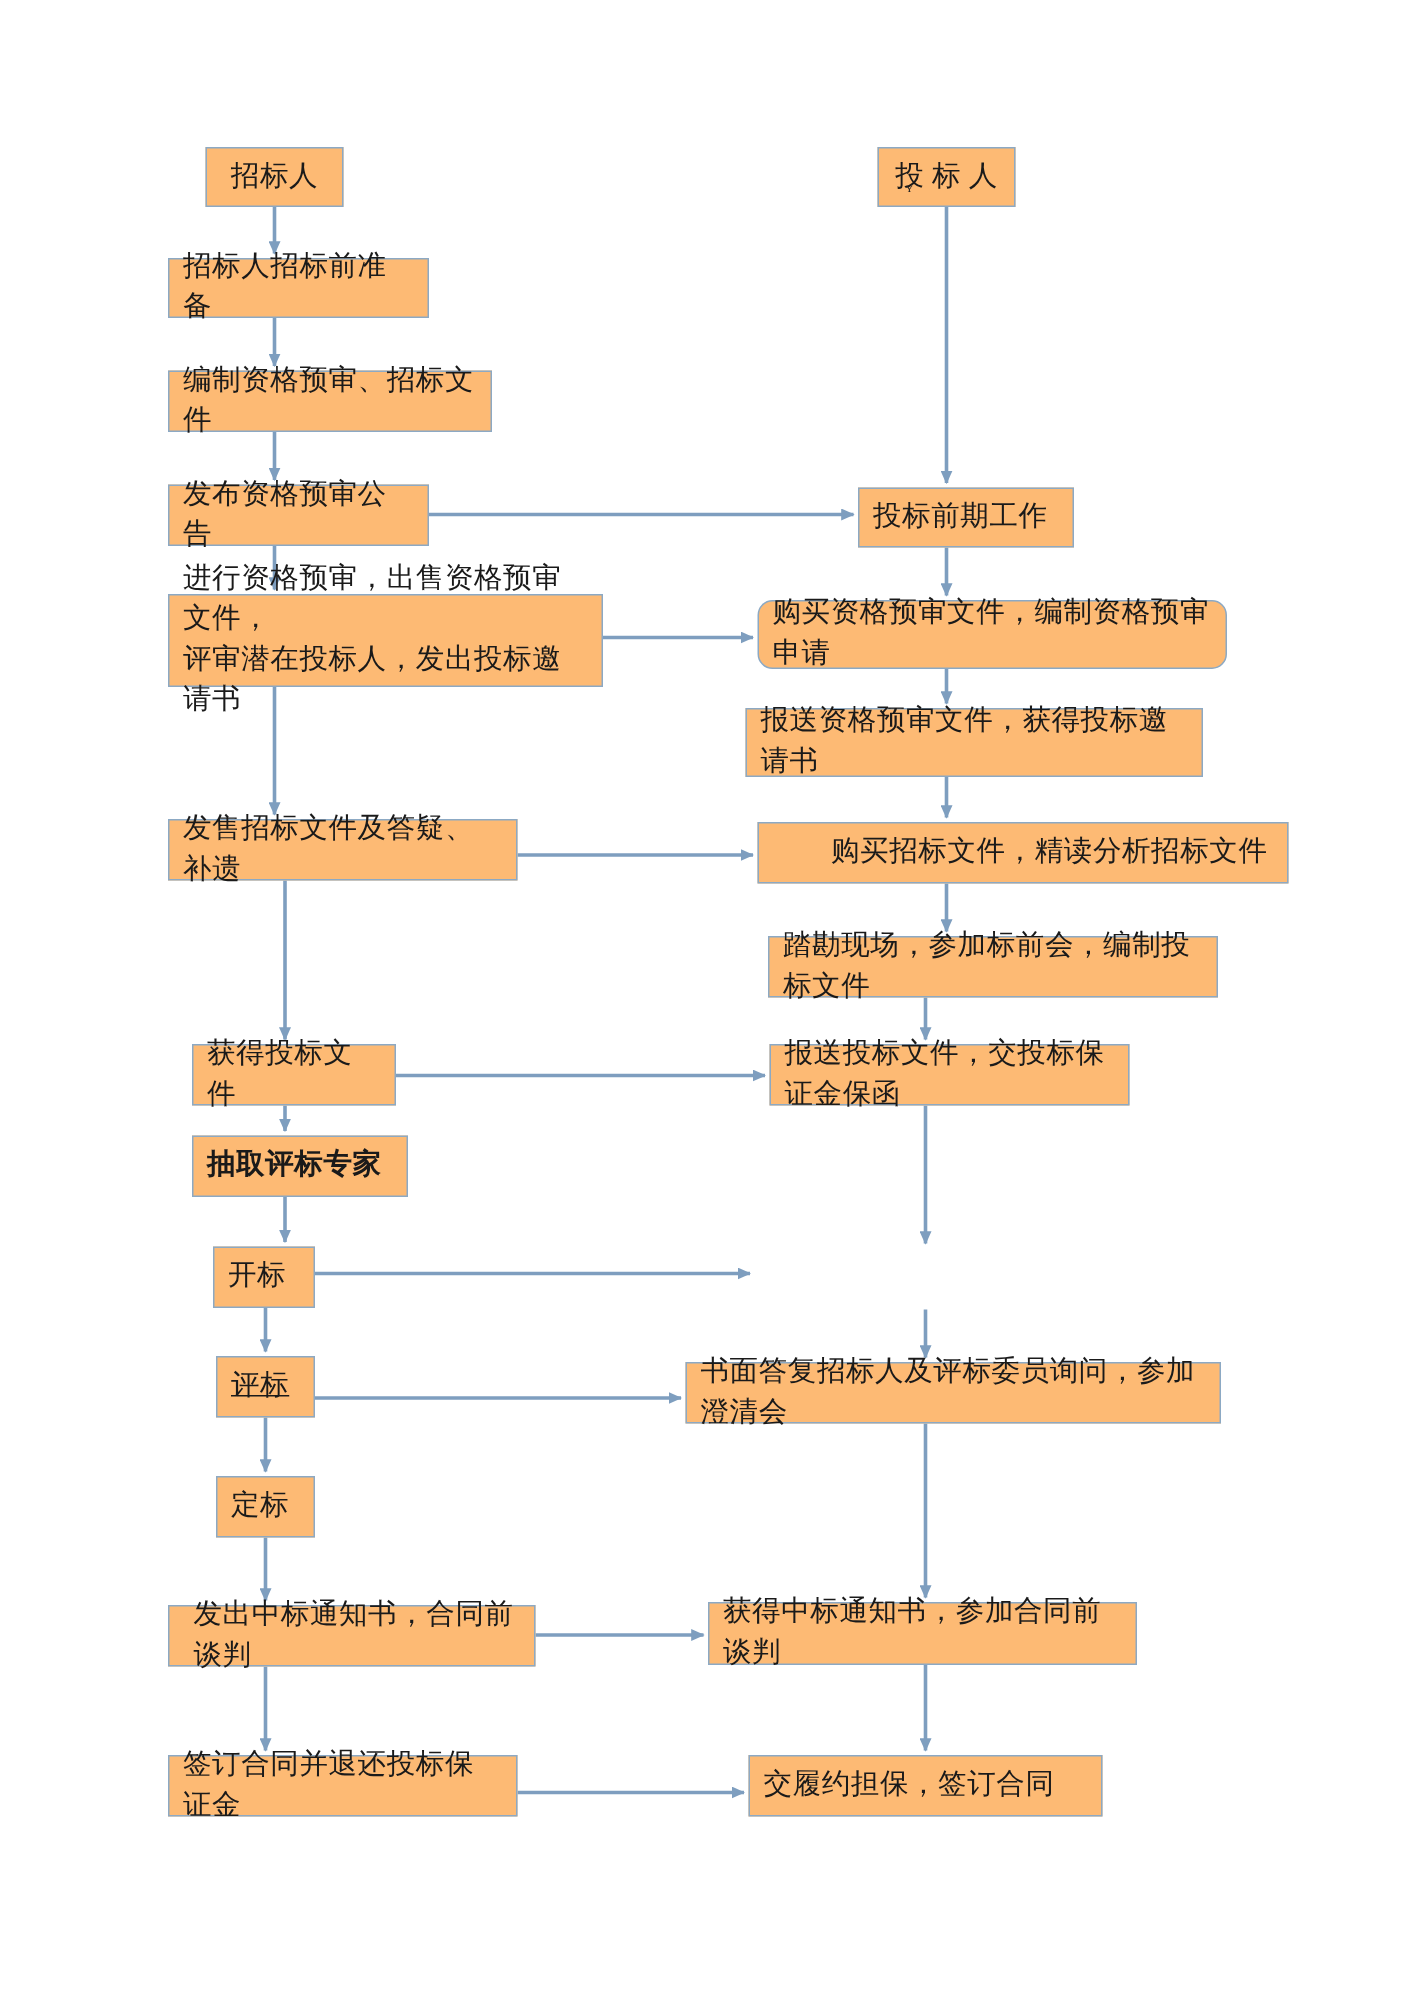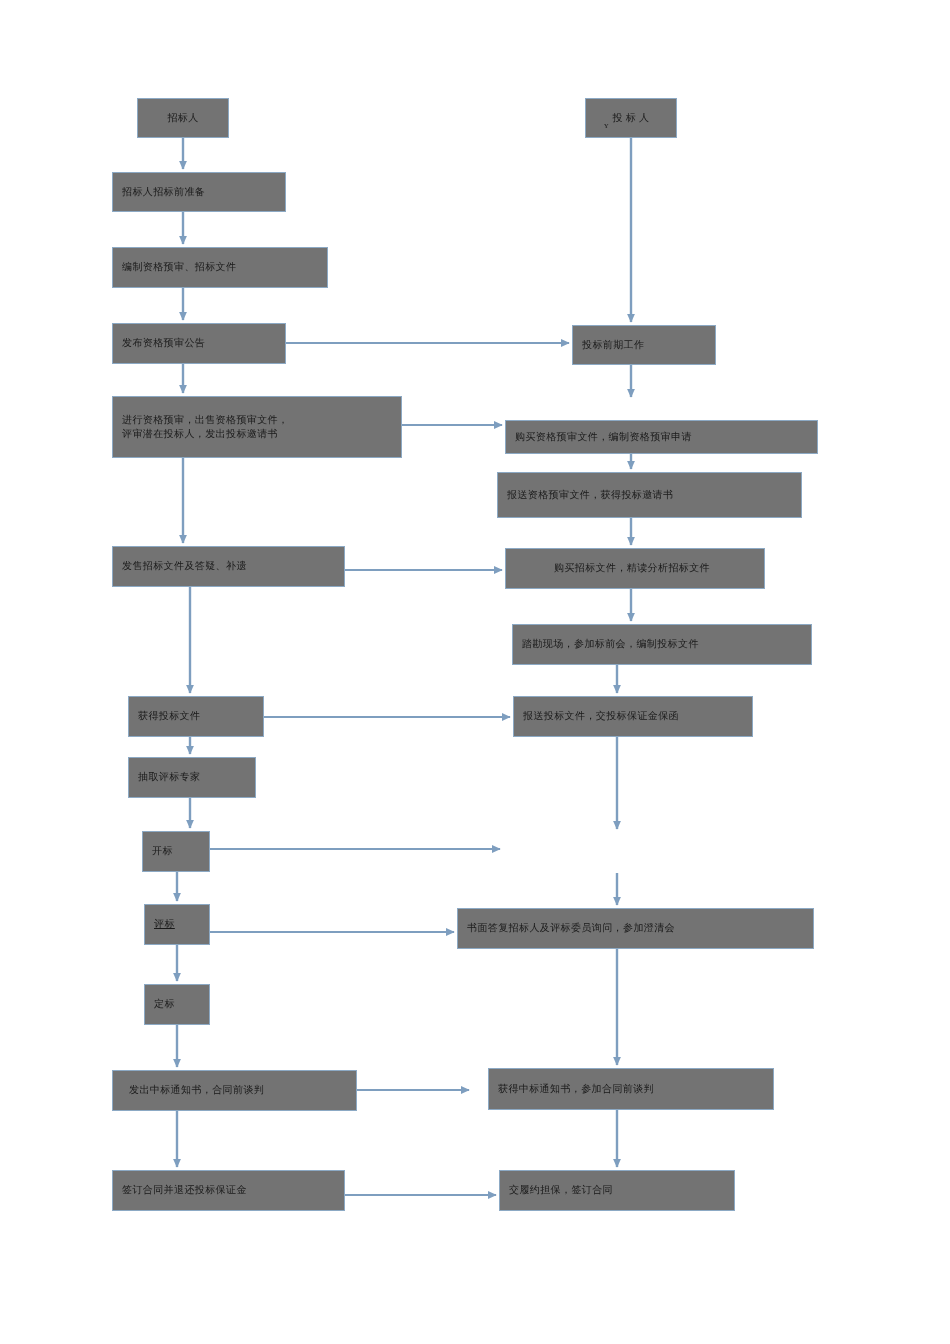--- a/index.html
+++ b/index.html
@@ -23,26 +23,26 @@
     left: 0;
     top: 0;
     width: 950px;
     height: 1344px;
     pointer-events: none;
   }
   .node {
     position: absolute;
     box-sizing: border-box;
     border: 1.6px solid #8CA9C4;
-    background: #737373;
+    background: #fdba74;
     color: #1a1a1a;
     display: flex;
     align-items: center;
     justify-content: flex-start;
-    font-size: 10px;
+    font-size: 19px;
     line-height: 1.42;
     letter-spacing: 0.4px;
     padding: 0 9px;
     white-space: pre-line;
     z-index: 2;
   }
   .node.center { justify-content: center; padding: 0 4px; }
   .node.two-line { align-items: center; }
   .node .txt { display: block; }
   .artifact {
@@ -114,21 +114,21 @@
   <div class="node two-line" style="left:112px; top:396px; width:290px; height:62px;">
     <span class="txt">进行资格预审，出售资格预审文件，
 评审潜在投标人，发出投标邀请书</span>
   </div>
   <div class="node" style="left:112px; top:546px; width:233px; height:41px;">
     <span class="txt">发售招标文件及答疑、补遗</span>
   </div>
   <div class="node" style="left:128px; top:696px; width:136px; height:41px;">
     <span class="txt">获得投标文件</span>
   </div>
-  <div class="node" style="left:128px; top:757px; width:128px; height:41px;">
+  <div class="node" style="left:128px; top:757px; width:144px; height:41px;font-weight:bold;">
     <span class="txt">抽取评标专家</span>
   </div>
   <div class="node" style="left:130px; top:831px; width:68px; height:41px;margin-left:12px;">
     <span class="txt">开标</span>
   </div>
   <div class="node" style="left:144px; top:904px; width:66px; height:41px;text-decoration:underline;">
     <span class="txt">评标</span>
   </div>
   <div class="node" style="left:144px; top:984px; width:66px; height:41px;">
     <span class="txt">定标</span>
@@ -139,39 +139,39 @@
   <div class="node" style="left:112px; top:1170px; width:233px; height:41px;">
     <span class="txt">签订合同并退还投标保证金</span>
   </div>
 
   <div class="node center" style="left:585px; top:98px; width:92px; height:40px;">
     <span class="txt">投 标 人</span>
   </div>
   <div class="node" style="left:572px; top:325px; width:144px; height:40px;">
     <span class="txt">投标前期工作</span>
   </div>
-  <div class="node" style="left:505px; top:420px; width:313px; height:34px;">
+  <div class="node" style="left:505px; top:400px; width:313px; height:46px;border-radius:10px;">
     <span class="txt">购买资格预审文件，编制资格预审申请</span>
   </div>
   <div class="node" style="left:497px; top:472px; width:305px; height:46px;">
     <span class="txt">报送资格预审文件，获得投标邀请书</span>
   </div>
-  <div class="node" style="left:505px; top:548px; width:260px; height:41px;padding-left:48px;">
+  <div class="node" style="left:505px; top:548px; width:354px; height:41px;padding-left:48px;">
     <span class="txt">购买招标文件，精读分析招标文件</span>
   </div>
   <div class="node" style="left:512px; top:624px; width:300px; height:41px;">
     <span class="txt">踏勘现场，参加标前会，编制投标文件</span>
   </div>
   <div class="node" style="left:513px; top:696px; width:240px; height:41px;">
     <span class="txt">报送投标文件，交投标保证金保函</span>
   </div>
   <div class="node" style="left:457px; top:908px; width:357px; height:41px;">
     <span class="txt">书面答复招标人及评标委员询问，参加澄清会</span>
   </div>
-  <div class="node" style="left:472px; top:1068px; width:286px; height:42px;margin-left:16px;">
+  <div class="node" style="left:472px; top:1068px; width:286px; height:42px;">
     <span class="txt">获得中标通知书，参加合同前谈判</span>
   </div>
   <div class="node" style="left:499px; top:1170px; width:236px; height:41px;">
     <span class="txt">交履约担保，签订合同</span>
   </div>
 
   <div class="artifact" style="left:604px; top:120px;">ʏ</div>
 
 </div>
 

